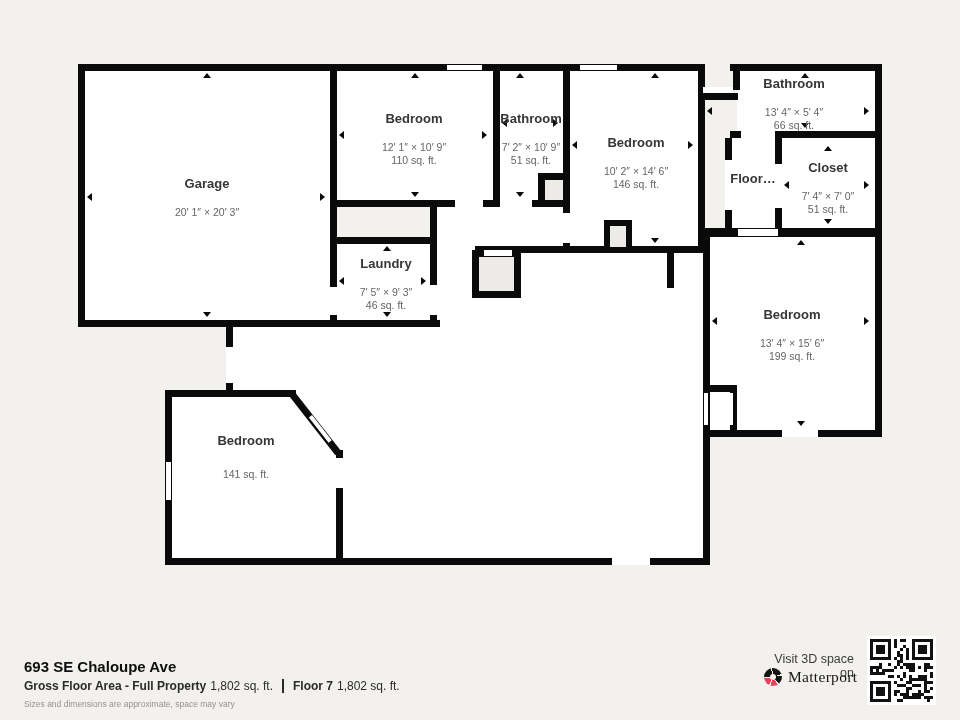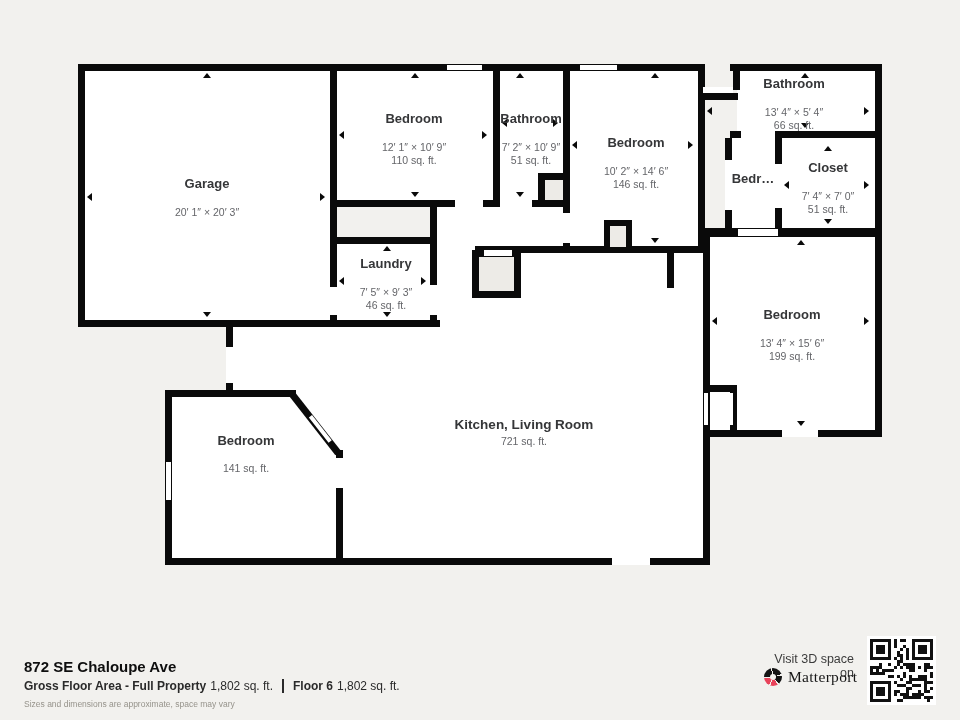--- a/index.html
+++ b/index.html
@@ -174,52 +174,48 @@
     <div class="rn">Bedroom</div>
     <div class="rd">10′ 2″ × 14′ 6″</div>
     <div class="ra">146 sq. ft.</div>
   </div>
   <div class="rl" style="left:794px;top:76px">
     <div class="rn">Bathroom</div>
     <div class="rd">13′ 4″ × 5′ 4″</div>
     <div class="ra">66 sq. ft.</div>
   </div>
   <div class="rl" style="left:753px;top:171px">
-    <div class="rn">Bedr…</div>
+    <div class="rn">Floor…</div>
   </div>
   <div class="rl" style="left:828px;top:160px">
     <div class="rn">Closet</div>
     <div class="rd">7′ 4″ × 7′ 0″</div>
     <div class="ra">51 sq. ft.</div>
   </div>
   <div class="rl" style="left:792px;top:307px">
     <div class="rn">Bedroom</div>
     <div class="rd">13′ 4″ × 15′ 6″</div>
     <div class="ra">199 sq. ft.</div>
   </div>
   <div class="rl" style="left:386px;top:256px">
     <div class="rn">Laundry</div>
     <div class="rd">7′ 5″ × 9′ 3″</div>
     <div class="ra">46 sq. ft.</div>
   </div>
   <div class="rl" style="left:246px;top:433px">
     <div class="rn">Bedroom</div>
-    <div class="ra" style="margin-top:14px">141 sq. ft.</div>
-  </div>
-  <div class="rl" style="left:524px;top:417px">
-    <div class="rn big">Kitchen, Living Room</div>
-    <div class="ra" style="margin-top:3px">721 sq. ft.</div>
-  </div>
-
-  <div class="addr">872 SE Chaloupe Ave</div>
+    <div class="ra" style="margin-top:20px">141 sq. ft.</div>
+  </div>
+
+  <div class="addr">693 SE Chaloupe Ave</div>
   <div class="gross">
     <b>Gross Floor Area - Full Property</b>
     <span class="v">1,802 sq. ft.</span>
     <span class="gsep"></span>
-    <b>Floor 6</b>
+    <b>Floor 7</b>
     <span class="v">1,802 sq. ft.</span>
   </div>
   <div class="disc">Sizes and dimensions are approximate, space may vary</div>
   <div class="visit">Visit 3D space on</div>
   <div class="brandrow">
     <div class="mp-icon"></div>
     <span class="mp-word">Matterport</span>
   </div>
   <div class="qr" id="qr"><svg width="69" height="69" viewBox="0 0 69 69" xmlns="http://www.w3.org/2000/svg">
         <rect x="3" y="3" width="3" height="3" fill="#111"></rect>

